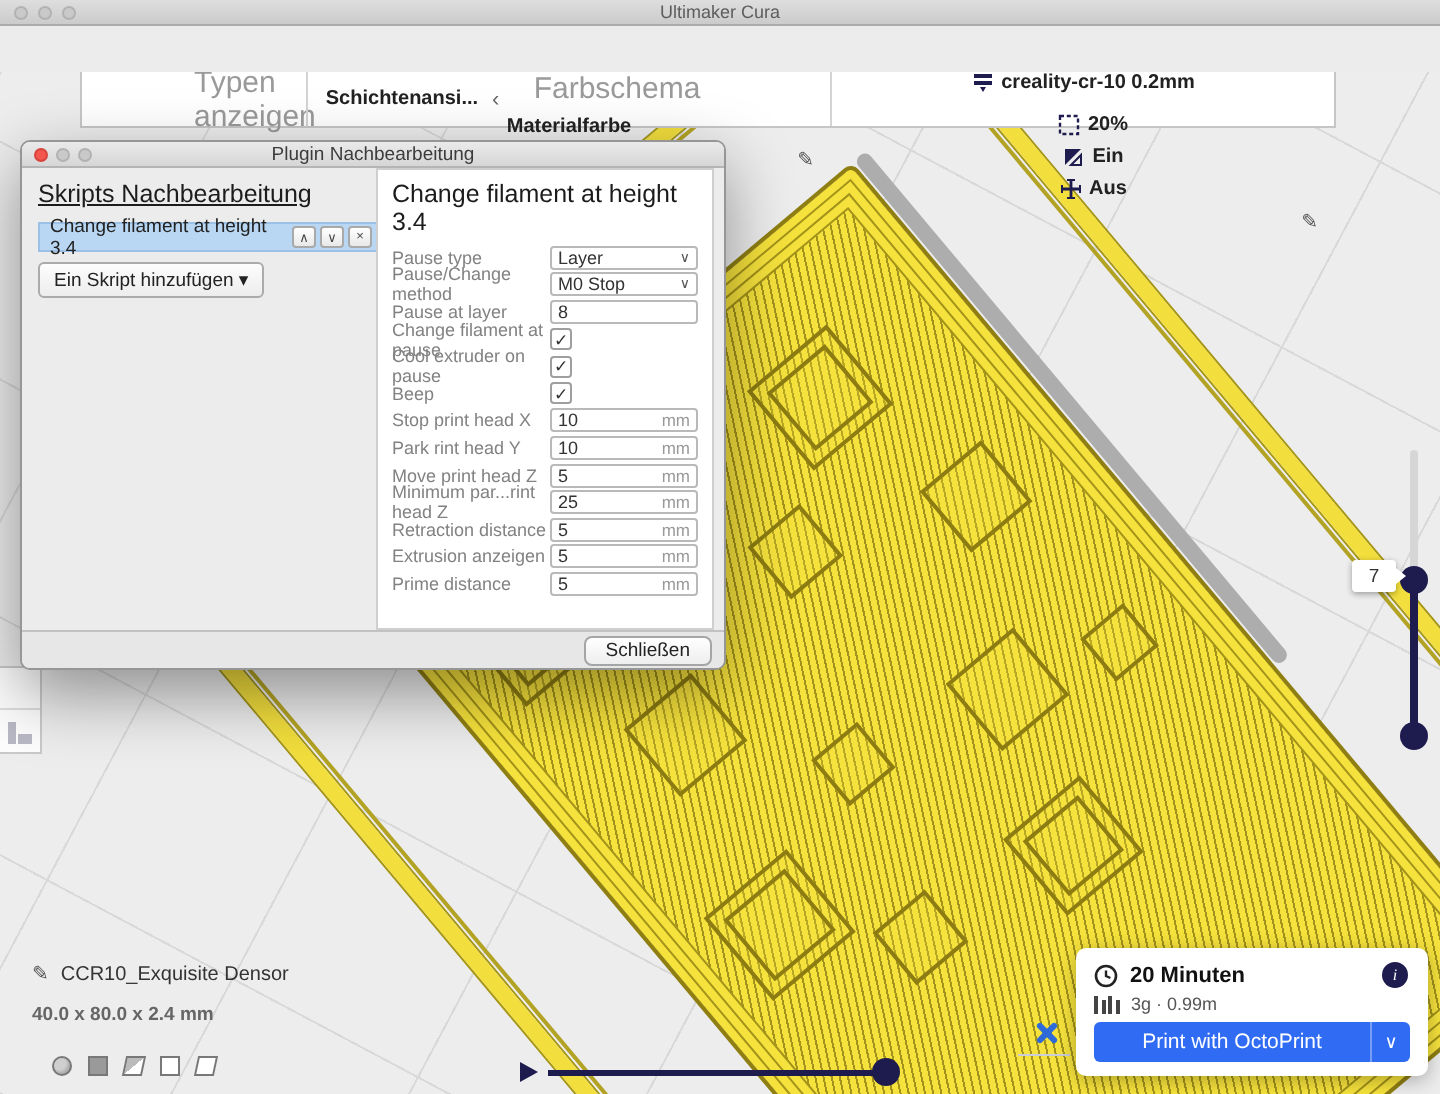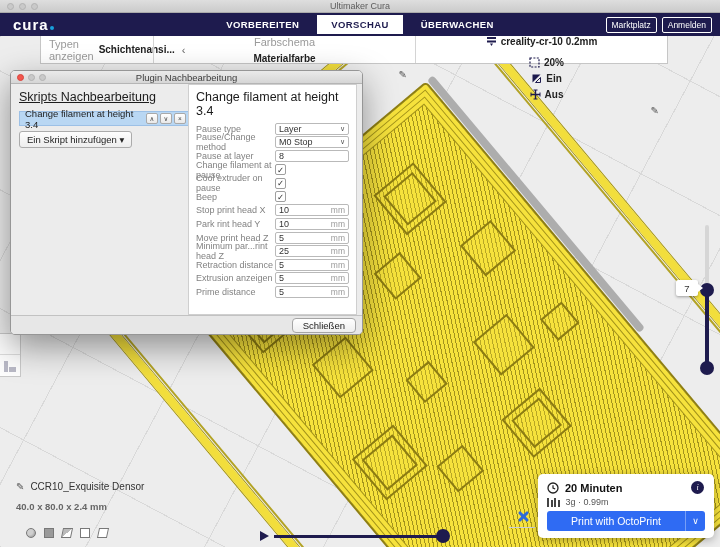--- a/index.html
+++ b/index.html
@@ -59,21 +59,21 @@
   .blocks-icon { position:absolute; left:4px; top:27px; width:12px; height:11px; }
   .blocks-icon i { position:absolute; background:#b9b9c6; }
   .blocks-icon i:nth-child(1){ left:0; bottom:0; width:4px; height:11px; }
   .blocks-icon i:nth-child(2){ left:5px; bottom:0; width:7px; height:5px; }
 
   
   .stage-toolbar { position:absolute; left:40px; top:0; width:628px; height:28px; background:#fff;
     border:1px solid #c6c6c6; border-top:none; display:flex; align-items:stretch; z-index:30; font-size:10px; }
   .st-sec { display:flex; align-items:center; gap:5px; padding:0 8px; }
   .st-sec + .st-sec { border-left:1px solid #d4d4d4;flex-direction:column; }
-  .st-label { color:#9a9a9a; font-size:11px; }
+  .st-label { color:#9a9a9a; font-size:15px;margin-left:48px; }
   .st-value { color:#222; font-weight:bold; font-size:10px; }
   .st-chev { color:#666; font-size:11px; margin-left:2px; }
   .st-pencil { color:#555; font-size:10px; margin-left:auto; }
   .st-grow { flex:1; }
   .st-icon { display:inline-block; }
   .st-item { display:flex; align-items:center; gap:4px; margin-left:10px; }
   .st-item:first-child { margin-left:0; }
 
   
   .vslider-track-top { position:absolute; left:705px; top:189px; width:4px; height:65px; background:#d6d6d6; border-radius:2px; }
@@ -307,32 +307,20 @@
 
   <div class="mac-titlebar">
     <div class="mac-dots">
       <span class="mac-dot"></span>
       <span class="mac-dot"></span>
       <span class="mac-dot"></span>
     </div>
     <div class="mac-title">Ultimaker Cura</div>
   </div>
 
-  <header class="nav">
-    <div class="logo"><span>cura</span><span class="logo-dot"></span></div>
-    <div class="tabs">
-      <span class="tab">VORBEREITEN</span>
-      <span class="tab active">VORSCHAU</span>
-      <span class="tab">ÜBERWACHEN</span>
-    </div>
-    <div class="nav-actions">
-      <span class="nav-btn">Marktplatz</span>
-      <span class="nav-btn">Anmelden</span>
-    </div>
-  </header>
 
   <div class="dialog">
     <div class="dlg-titlebar">
       <div class="dlg-dots">
         <span class="dlg-dot close"></span>
         <span class="dlg-dot gray"></span>
         <span class="dlg-dot gray"></span>
       </div>
       <div class="dlg-title">Plugin Nachbearbeitung</div>
     </div>

